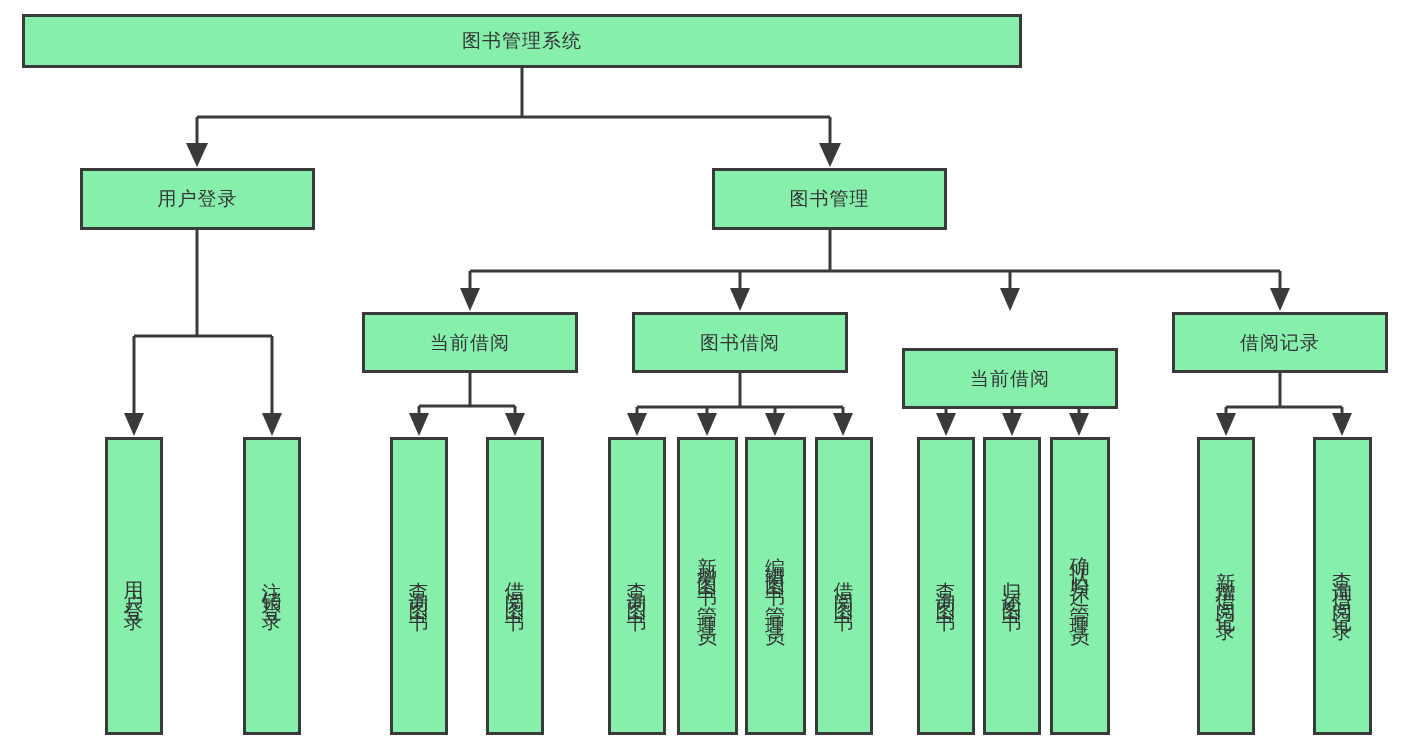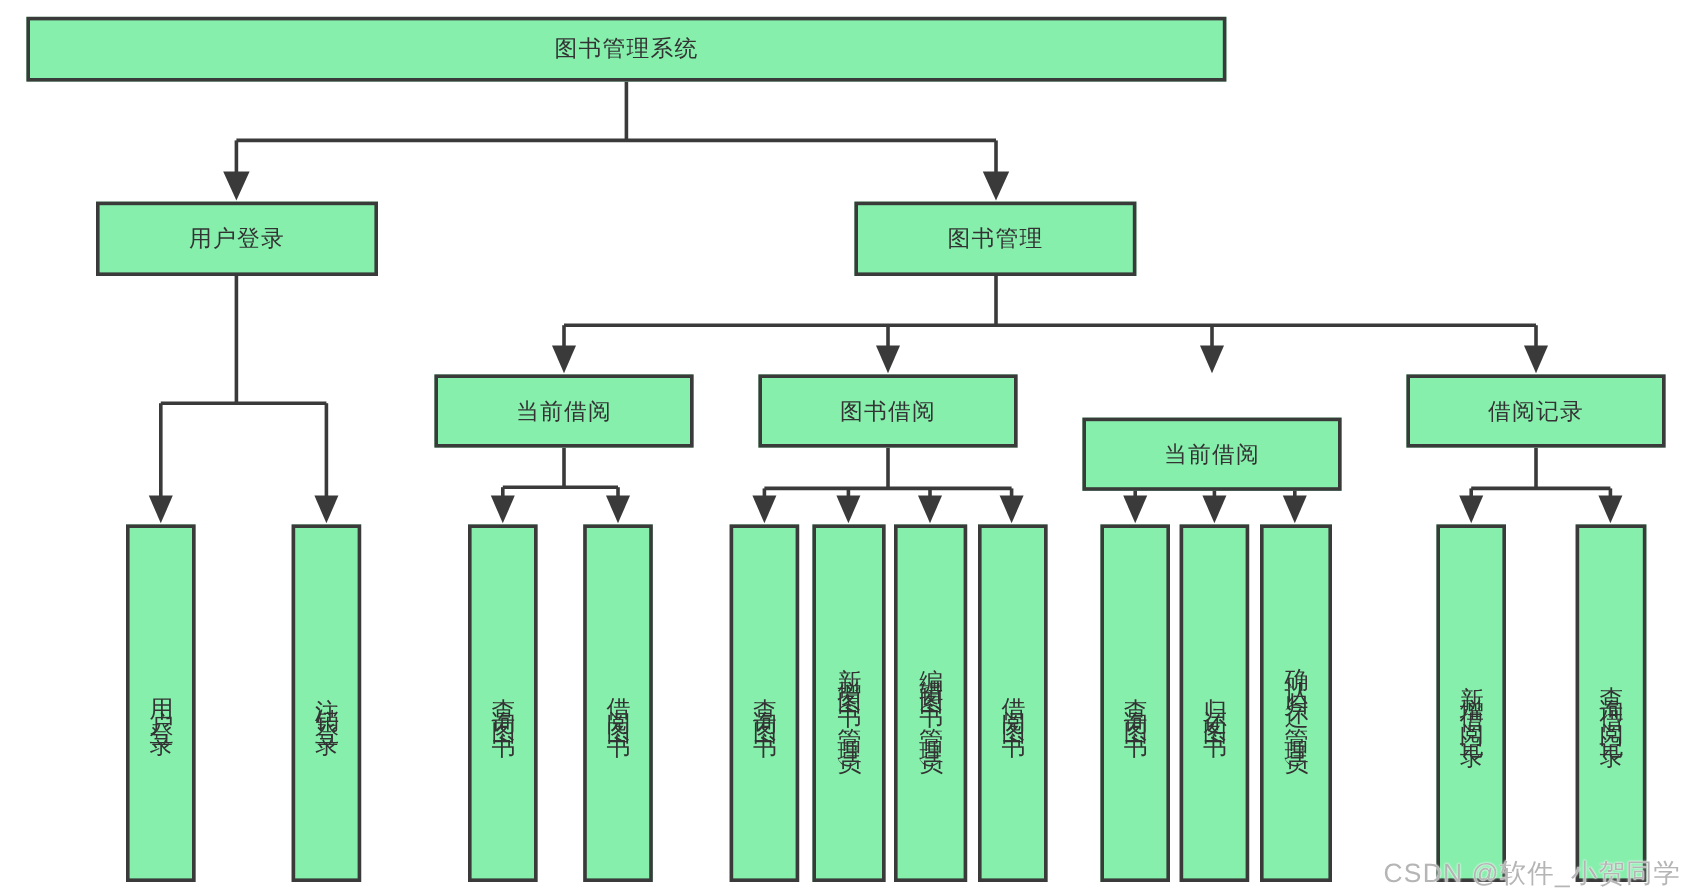--- a/index.html
+++ b/index.html
@@ -190,14 +190,13 @@
     <span class="vtext">确认归还（管理员）</span>
   </div>
 
   <div class="node v" style="left:1197px;">
     <span class="vtext">新增借阅记录</span>
   </div>
   <div class="node v" style="left:1313px; width:59px;">
     <span class="vtext">查询借阅记录</span>
   </div>
 
-  <div class="watermark">CSDN @软件_小贺同学</div>
 </div>
 
 </body></html>

